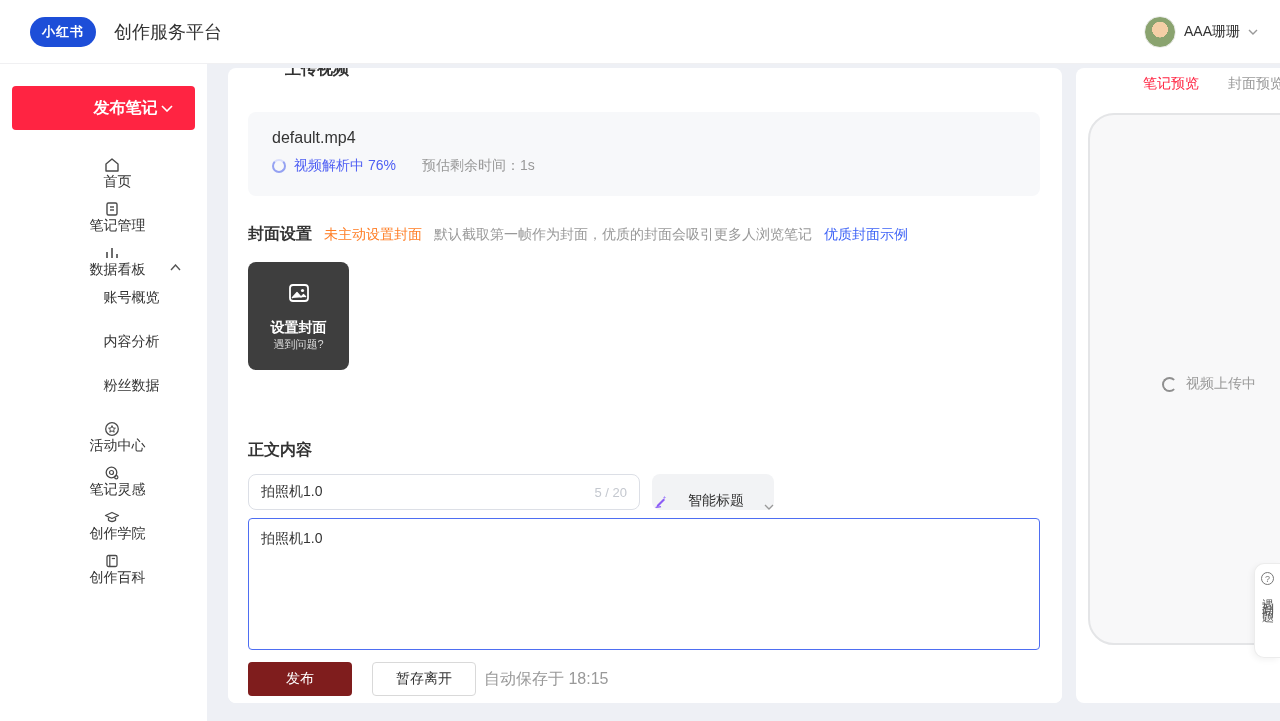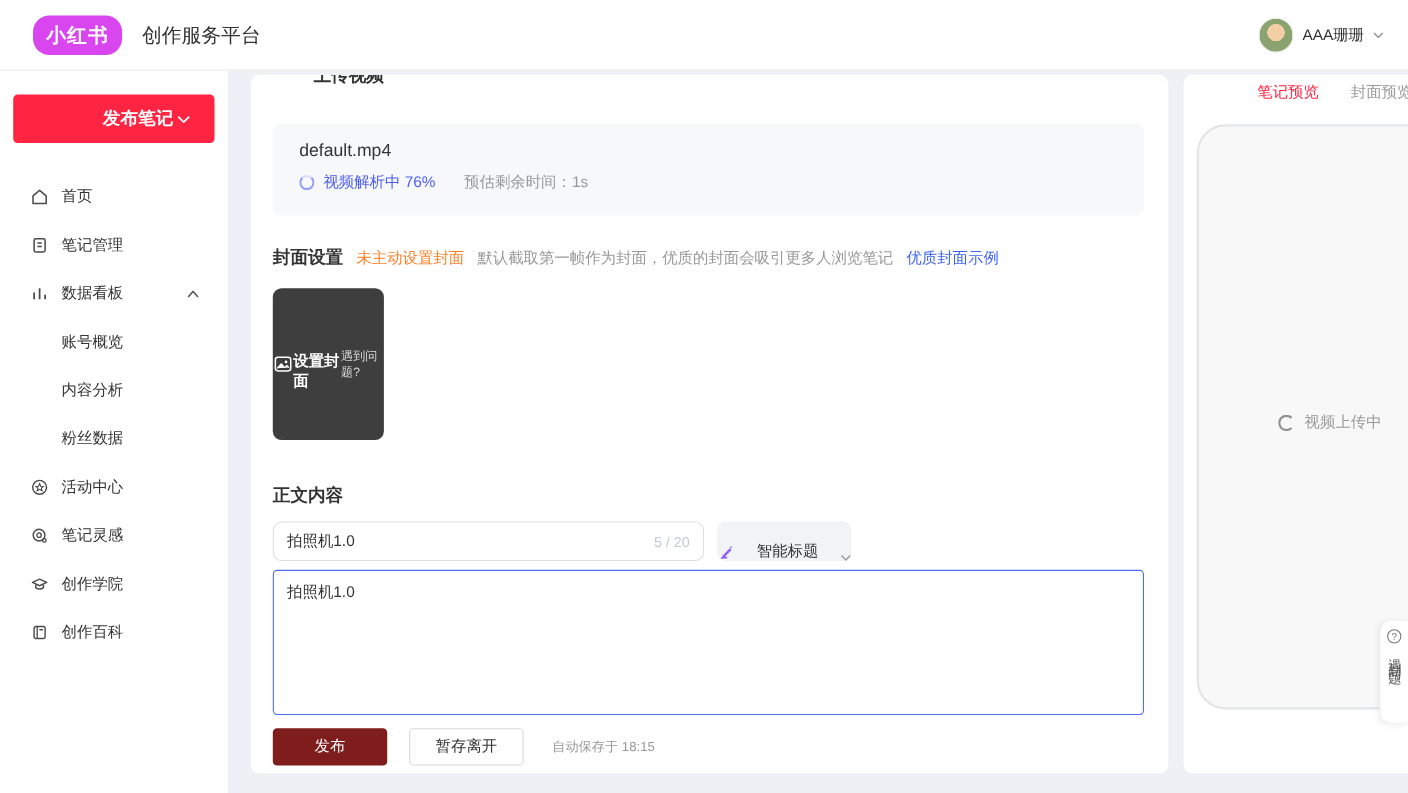--- a/index.html
+++ b/index.html
@@ -3,40 +3,40 @@
 <meta charset="utf-8">
 <style>
   * { margin:0; padding:0; box-sizing:border-box; }
   html,body { width:1280px; height:721px; }
   body { font-family:"Liberation Sans","DejaVu Sans",sans-serif; background:#eef0f5; overflow:hidden; }
   .stage { position:relative; width:1280px; height:721px; background:#eef0f5; overflow:hidden; }
 
   
   .header { position:absolute; left:0; top:0; width:1280px; height:64px; background:#fff;
             border-bottom:1px solid #f0f0f2; z-index:20; display:flex; align-items:center; }
-  .logo-pill { margin-left:30px; background:#d946ef; color:#fff; font-size:18px; font-weight:bold;
+  .logo-pill { margin-left:30px; background:#1d4ed8; color:#fff; font-size:13px; font-weight:bold;
                padding:6px 12px; border-radius:15px; letter-spacing:1px; }
   .app-title { margin-left:18px; font-size:18px; color:#333; }
   .user-area { position:absolute; right:22px; top:0; height:64px; display:flex; align-items:center; gap:8px; cursor:pointer; }
   .avatar { width:32px; height:32px; border-radius:50%;
             background:radial-gradient(circle at 50% 42%, #f4cfa6 0 34%, #8aa36f 35% 100%);
             border:1px solid #eee; }
   .user-name { font-size:14px; color:#333; }
   .chev { display:inline-block; }
 
   
   .sidebar { position:absolute; left:0; top:64px; width:207px; height:657px; background:#fff; z-index:10; }
   .publish-btn { position:absolute; left:12px; top:22px; width:183px; height:44px; background:#ff2442;
                  border:none; border-radius:4px; color:#fff; font-size:16px; font-weight:bold;
                  display:flex; align-items:center; justify-content:center; cursor:pointer;
                  font-family:inherit;padding-left:44px; }
   .publish-btn .chev { position:absolute; right:22px; top:19px; }
   .menu { position:absolute; top:93px; left:0; right:0; }
   .menu-item { height:44px; display:flex; align-items:center; padding-left:28px; font-size:14px;
-               color:#333; cursor:pointer; position:relative; }
+               color:#333; cursor:pointer; position:relative;flex-direction:column; }
   .menu-item .mi-icon { width:16px; height:16px; margin-right:12px; display:flex; align-items:center; }
   .menu-item.sub { padding-left:56px; }
   .menu-item .expand-chev { position:absolute; right:26px; top:19px; }
 
   
   .main-panel { position:absolute; left:228px; top:68px; width:834px; height:635px; background:#fff;
                 border-radius:8px; overflow:hidden; }
   .clipped-heading { position:absolute; left:57px; top:0; height:11px; overflow:hidden; }
   .clipped-heading span { display:block; margin-top:-9px; font-size:16px; font-weight:bold; color:#333; }
 
@@ -48,22 +48,22 @@
                   border-top-color:#d9defb; margin-right:8px; }
   .video-status { color:#4e5ef3; }
   .video-eta { color:#999; margin-left:26px; }
 
   .cover-row { position:absolute; left:20px; top:156px; display:flex; align-items:center; gap:12px; white-space:nowrap; }
   .section-title { font-size:16px; font-weight:bold; color:#333; }
   .cover-warning { font-size:14px; color:#ff7e26; }
   .cover-hint { font-size:14px; color:#999; }
   .cover-link { font-size:14px; color:#3e63f6; cursor:pointer; }
 
-  .cover-box { position:absolute; left:20px; top:194px; width:101px; height:138px; background:#3e3e3e;
-               border-radius:8px; display:flex; flex-direction:row; align-items:center;
+  .cover-box { position:absolute; left:20px; top:194px; width:101px; height:108px; background:#3e3e3e;
+               border-radius:8px; display:flex; flex-direction:column; align-items:center;
                justify-content:center; cursor:pointer; }
   .cover-box .set-cover { color:#fff; font-size:14px; font-weight:bold; margin-top:14px; }
   .cover-box .trouble { color:#dcdcdc; font-size:11px; }
 
   .content-title { position:absolute; left:20px; top:372px; }
   .title-input { position:absolute; left:20px; top:406px; width:392px; height:36px;
                  border:1px solid #dcdfe6; border-radius:8px; display:flex; align-items:center;
                  padding:0 12px; background:#fff; }
   .title-input input { border:none; outline:none; flex:1; font-size:14px; color:#333;
                        font-family:inherit; background:transparent; }
@@ -75,21 +75,21 @@
   .body-textarea { position:absolute; left:20px; top:450px; width:792px; height:132px;
                    border:1px solid #4e6ef2; border-radius:4px; padding:11px 12px; font-size:14px;
                    color:#333; font-family:inherit; resize:none; outline:none; background:#fff; }
 
   .main-footer { position:absolute; left:0; bottom:0; width:100%; height:48px; background:#fff;
                  display:flex; align-items:center; padding-left:20px; }
   .publish-submit { width:104px; height:34px; background:#7f1d1d; color:#fff; border:none;
                     border-radius:4px; font-size:14px; cursor:not-allowed; font-family:inherit; }
   .save-leave { width:104px; height:34px; background:#fff; color:#333; border:1px solid #d9d9d9;
                 border-radius:4px; font-size:14px; margin-left:20px; cursor:pointer; font-family:inherit; }
-  .autosave { font-size:12px; color:#999; margin-left:26px; }
+  .autosave { font-size:16px; color:#999; margin-left:8px; }
 
   
   .preview-panel { position:absolute; left:1076px; top:68px; width:204px; height:635px; background:#fff;
                    border-radius:8px 0 0 8px; overflow:hidden; }
   .preview-tabs { position:absolute; top:7px; left:0; width:260px; font-size:14px; }
   .tab-note { position:absolute; left:67px; color:#ff2442; cursor:pointer; white-space:nowrap; }
   .tab-cover { position:absolute; left:152px; color:#999; cursor:pointer; white-space:nowrap; }
   .phone-frame { position:absolute; left:12px; top:45px; width:240px; height:532px;
                  border:2px solid #e4e5e7; border-radius:26px; background:#f8f8f9; }
   .uploading-row { position:absolute; left:72px; top:260px; display:flex; align-items:center; gap:9px;

